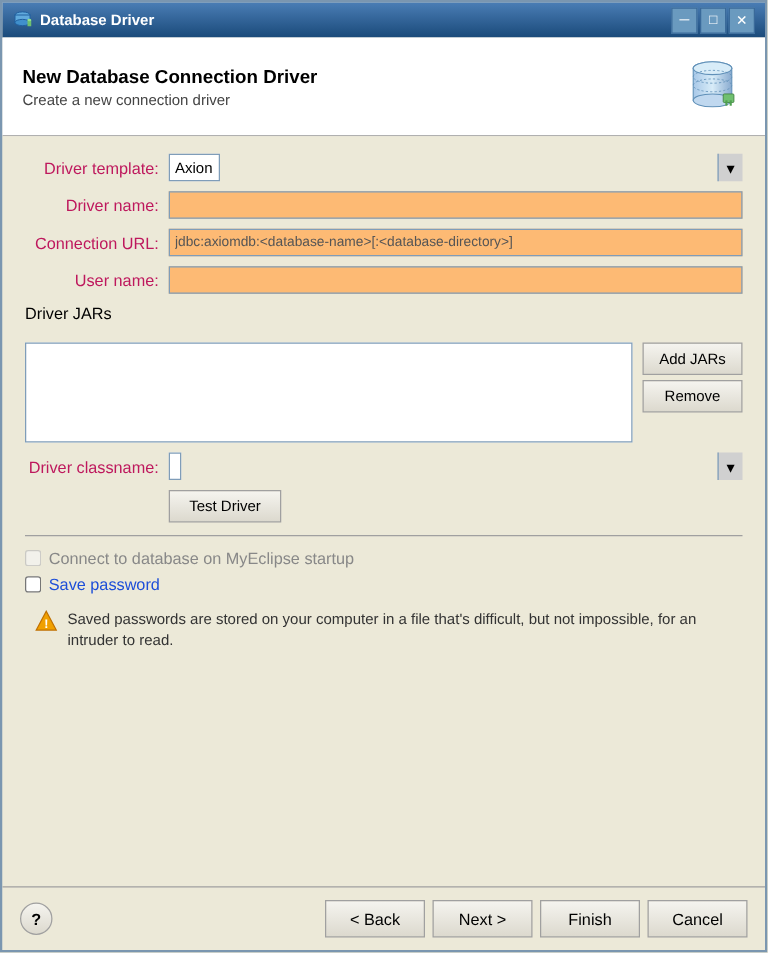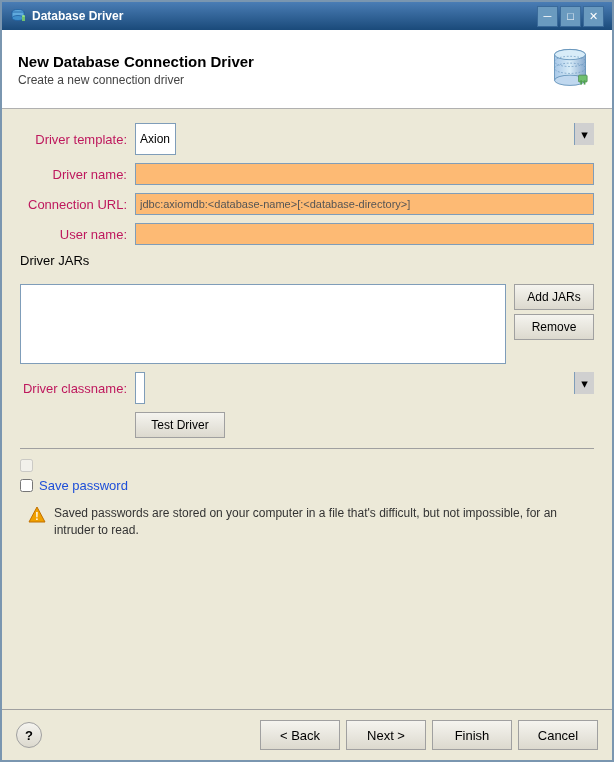--- a/index.html
+++ b/index.html
@@ -109,21 +109,21 @@
       flex: 1;
       height: 22px;
       border: 1px solid #7f9db9;
       background: #fdba74;
       padding: 2px 4px;
       font-size: 12px;
       color: #555;
     }
     .form-select {
       flex: 1;
-      height: 32px;
+      height: 22px;
       border: 1px solid #7f9db9;
       background: white;
       font-size: 12px;
       padding: 0 4px;
       appearance: none;
       -webkit-appearance: none;
     }
     .select-wrapper {
       flex: 1;
       position: relative;
@@ -362,20 +362,21 @@
 
     <div class="form-row" style="margin-bottom: 8px;">
       <span class="form-label"></span>
       <button class="btn" style="min-width:90px;">Test Driver</button>
     </div>
 
     <hr class="separator">
 
     <div class="checkbox-row">
       <input type="checkbox" id="connectStartup" disabled="" style="">
+      <label class="checkbox-label disabled" for="connectStartup">Connect to database on MyEclipse startup</label>
     </div>
 
     <div class="checkbox-row">
       <input type="checkbox" id="savePassword" style="">
       <label class="checkbox-label" for="savePassword">Save password</label>
     </div>
 
     <div class="warning-box">
       <div class="warning-icon">
         <svg viewBox="0 0 18 18" width="18" height="18">

